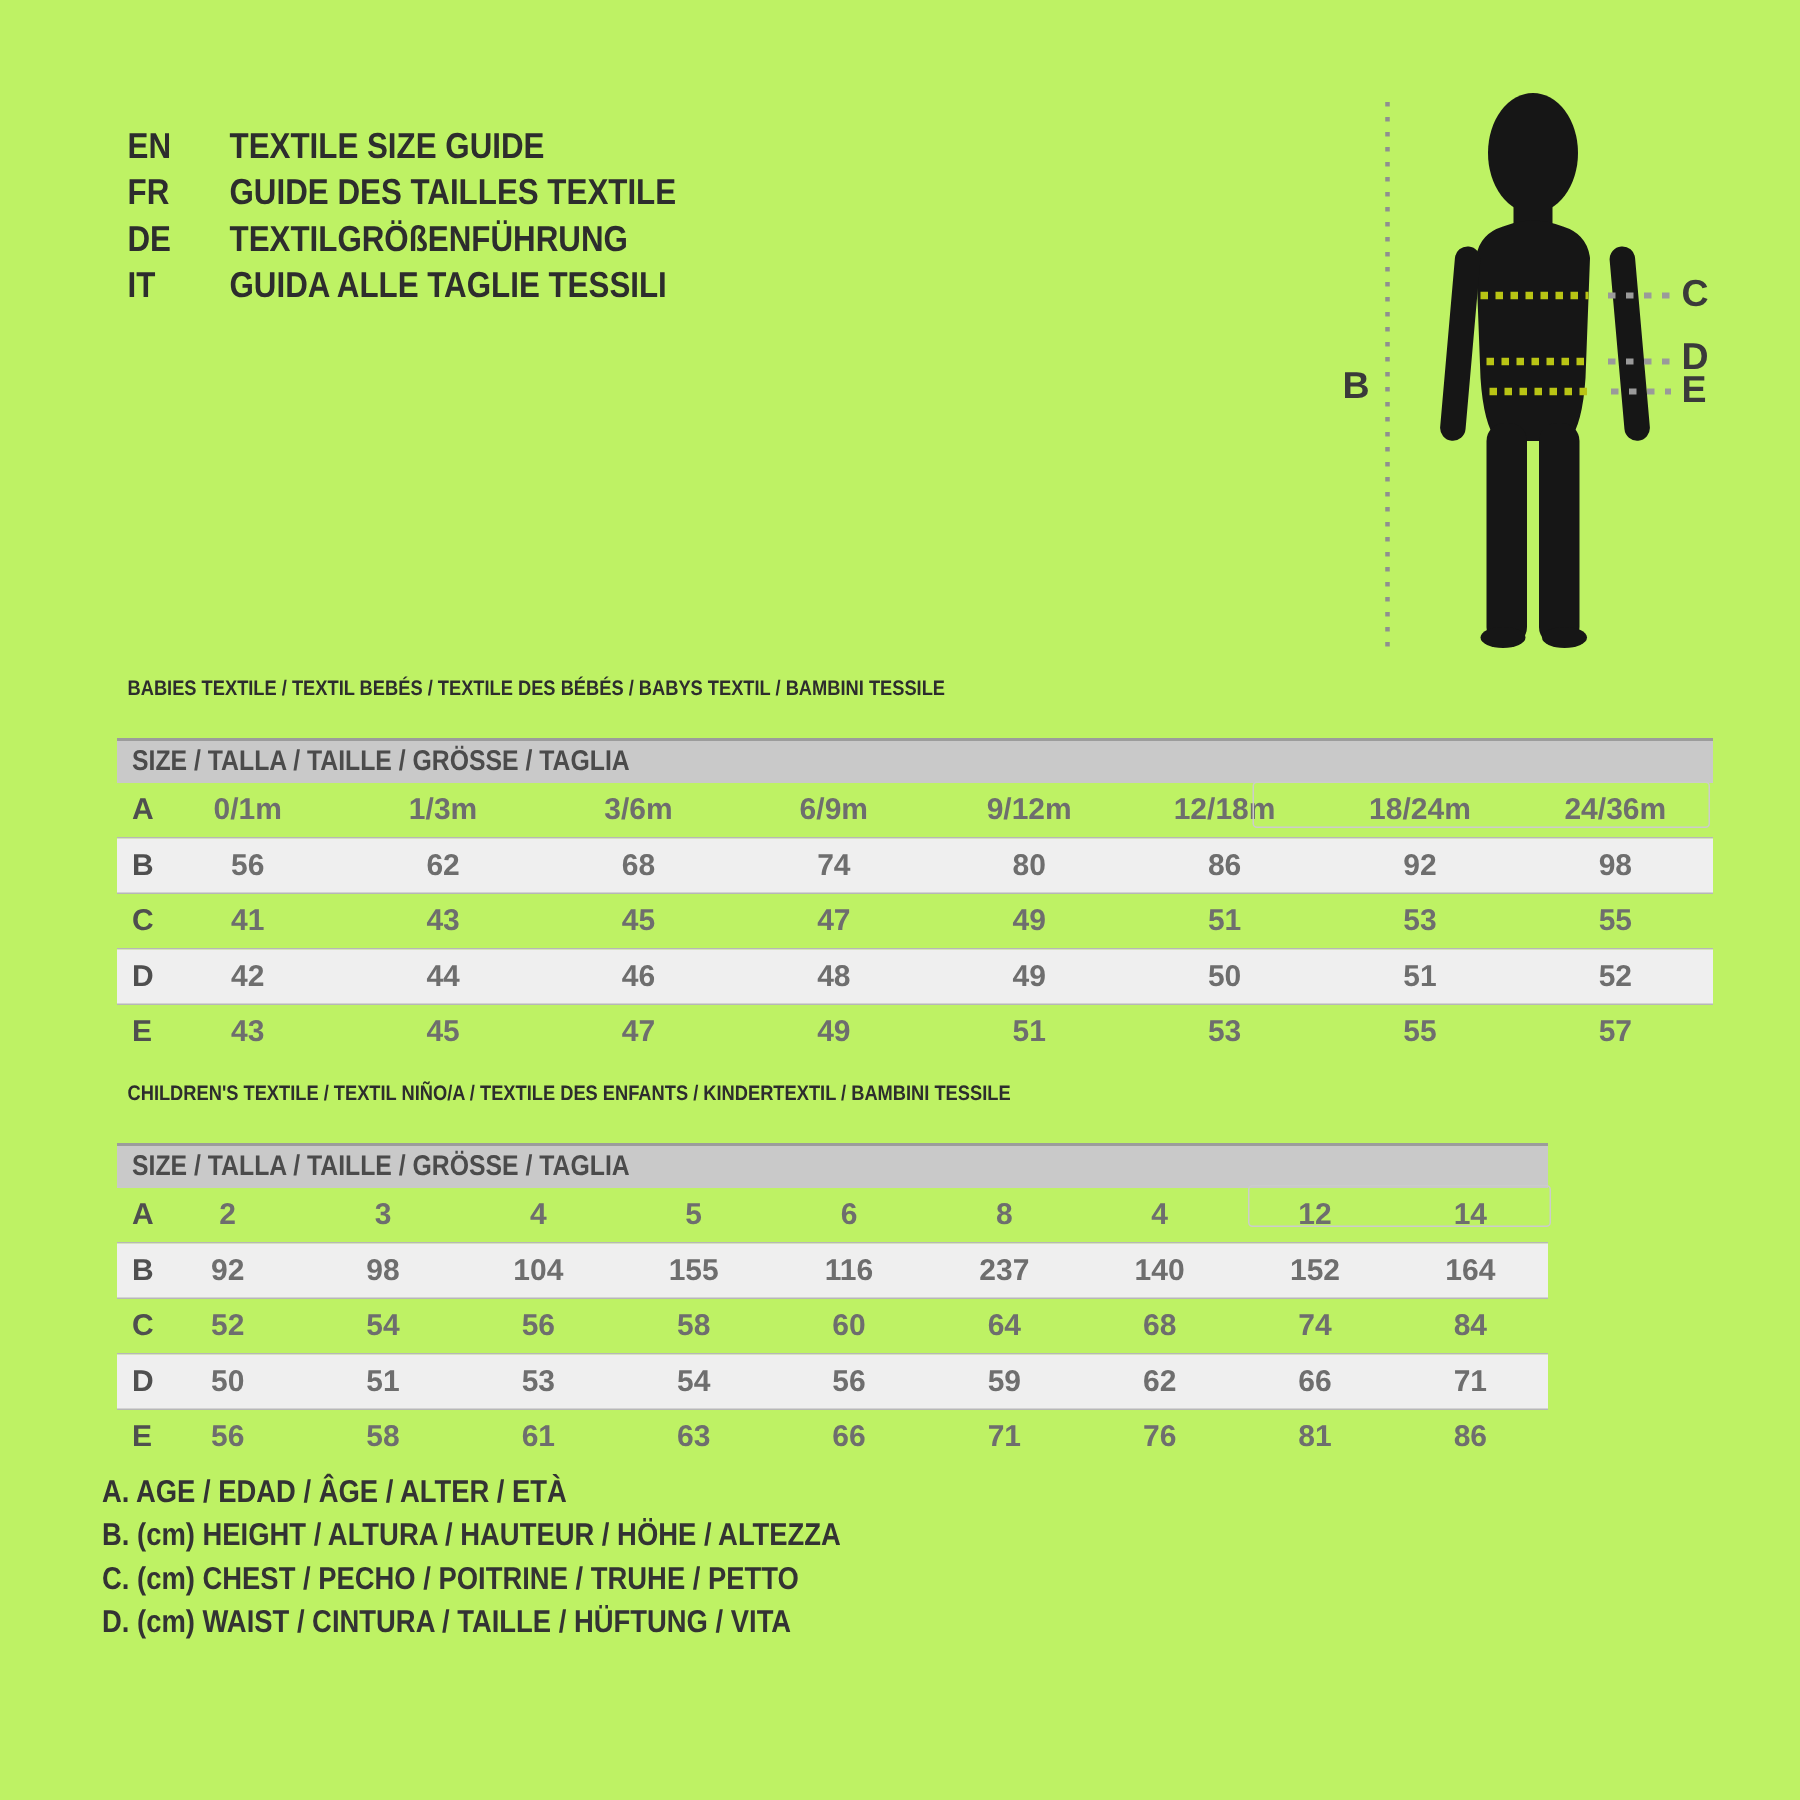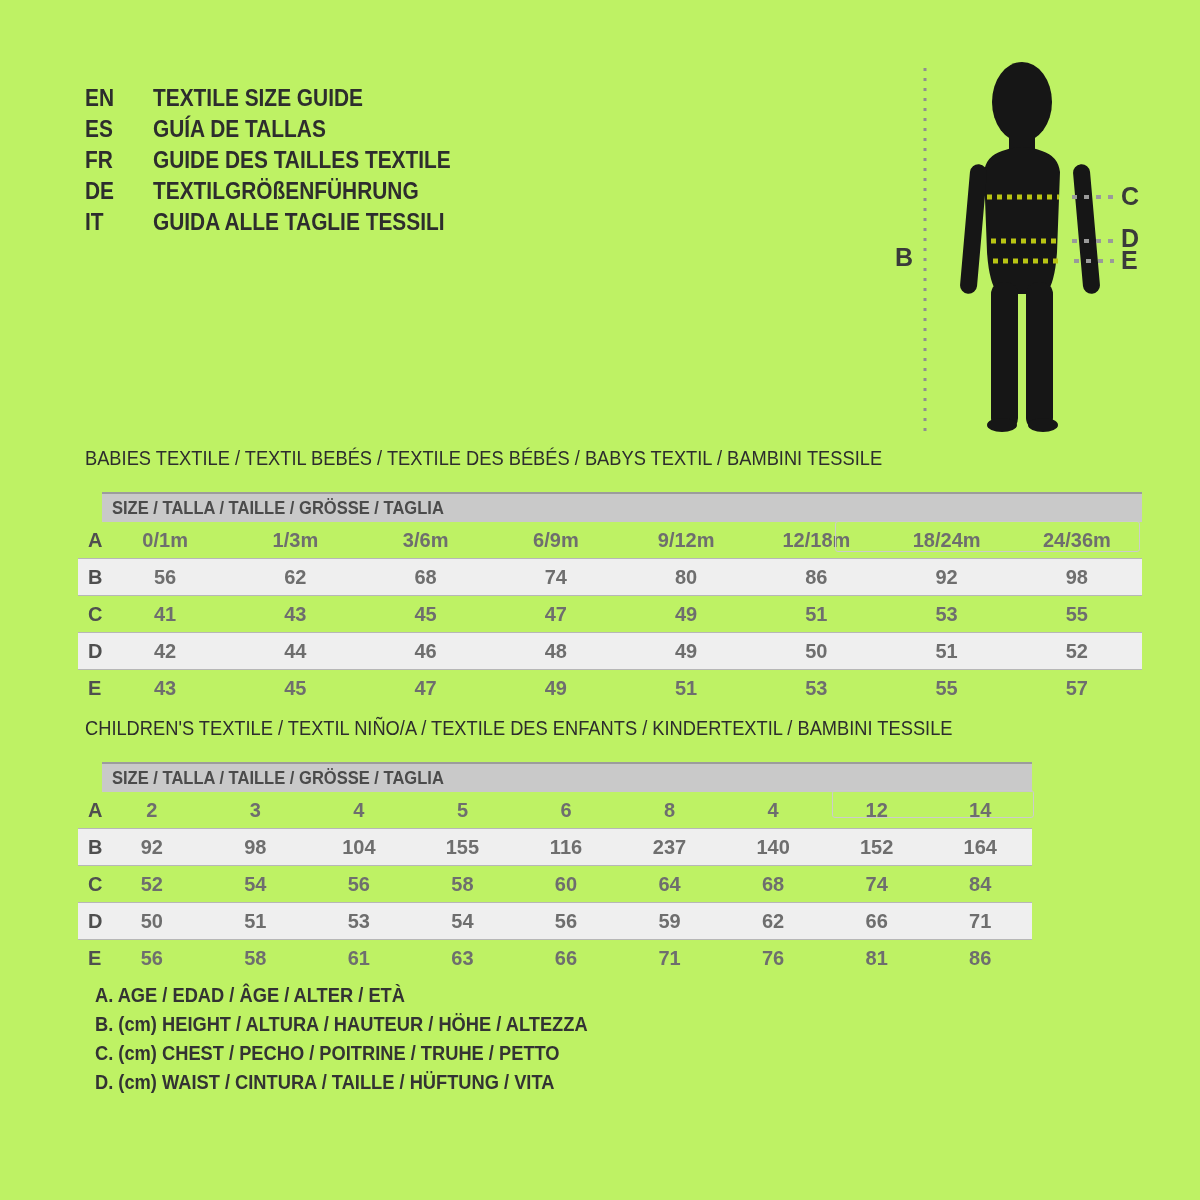--- a/index.html
+++ b/index.html
@@ -14,54 +14,51 @@
   .lang-row { height:31px; line-height:31px; font-size:24px; font-weight:bold; color:var(--heading_text); }
   .lang-code { display:inline-block; width:68px; vertical-align:top; }
   .lang-title { vertical-align:top; }
 
   
   .figure-svg { position:absolute; left:860px; top:40px; width:340px; height:420px; }
   .sil { fill:var(--silhouette); }
   .mlabel { position:absolute; font-size:25px; font-weight:bold; color:#3a3a3a; line-height:22px; }
 
   
-  .section-title { position:absolute; left:85px; font-size:21px; font-weight:normal; color:var(--heading_text); line-height:22px; }
+  .section-title { position:absolute; left:85px; font-size:14px; font-weight:bold; color:var(--heading_text); line-height:22px; }
 
   
   .size-table { position:absolute; }
   .bar { height:30px; background:var(--header_bar_bg); border-top:2px solid var(--header_bar_border);
-         font-size:19px; font-weight:bold; color:#4b4b4b; line-height:27px; padding-left:10px;margin-left:24px; }
+         font-size:19px; font-weight:bold; color:#4b4b4b; line-height:27px; padding-left:10px; }
   .trow { display:grid; height:37px; align-items:center; font-size:20px; font-weight:bold;
           color:var(--table_text); border-bottom:1px solid var(--row_divider); }
   .trow:last-child { border-bottom:none; }
   .trow.alt { background:var(--alt_row_bg); }
   .cols8 .trow { grid-template-columns:22px repeat(8, 1fr); }
   .cols9 .trow { grid-template-columns:22px repeat(9, 1fr); }
   .rlabel { padding-left:10px; text-align:left; color:#4f4f4f; }
   .tcell { text-align:center; }
 
   
   .patch-box { position:absolute; border:1px solid var(--highlight_box_border); border-radius:3px;
                background:transparent; z-index:5; }
 
   
-  .legend { position:absolute; left:95px; top:980px; }
+  .legend { position:absolute; left:68px; top:980px; }
   .legend-item { height:29px; line-height:29px; font-size:21px; font-weight:bold; color:#333; }
 </style>
 </head>
 <body>
 
 <div class="page">
 
   <div class="lang-list">
     <div class="lang-row">
       <span class="lang-code cond">EN</span><span class="lang-title cond">TEXTILE SIZE GUIDE</span>
-    </div>
-    <div class="lang-row">
-      <span class="lang-code cond">ES</span><span class="lang-title cond">GUÍA DE TALLAS</span>
     </div>
     <div class="lang-row">
       <span class="lang-code cond">FR</span><span class="lang-title cond">GUIDE DES TAILLES TEXTILE</span>
     </div>
     <div class="lang-row">
       <span class="lang-code cond">DE</span><span class="lang-title cond">TEXTILGRÖßENFÜHRUNG</span>
     </div>
     <div class="lang-row">
       <span class="lang-code cond">IT</span><span class="lang-title cond">GUIDA ALLE TAGLIE TESSILI</span>
     </div>

